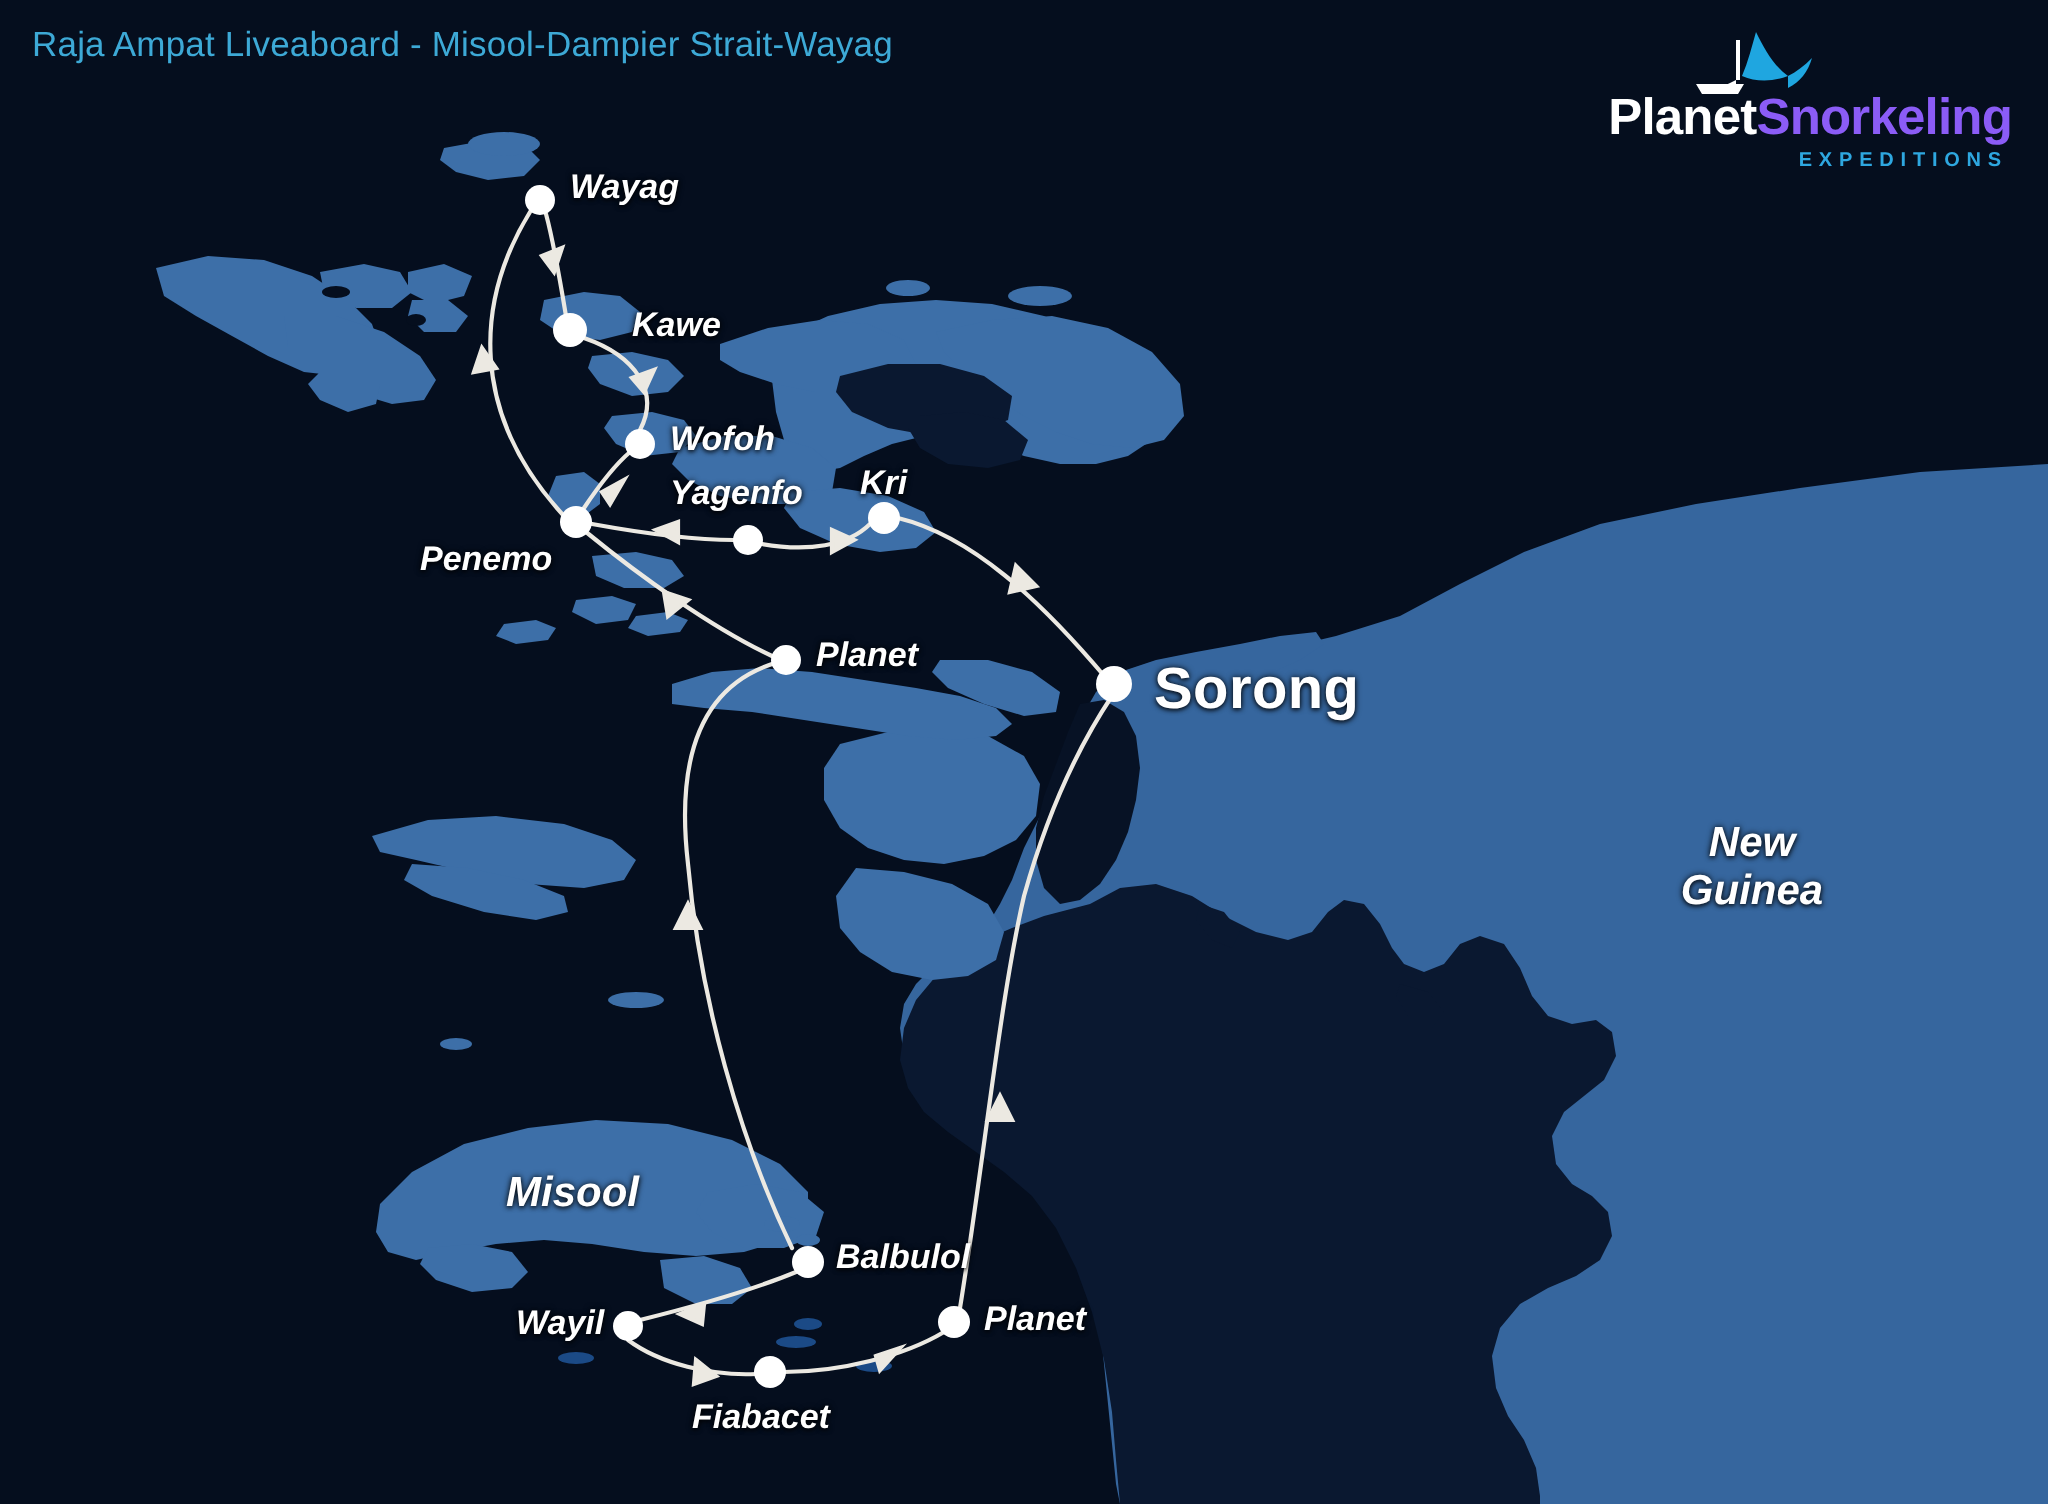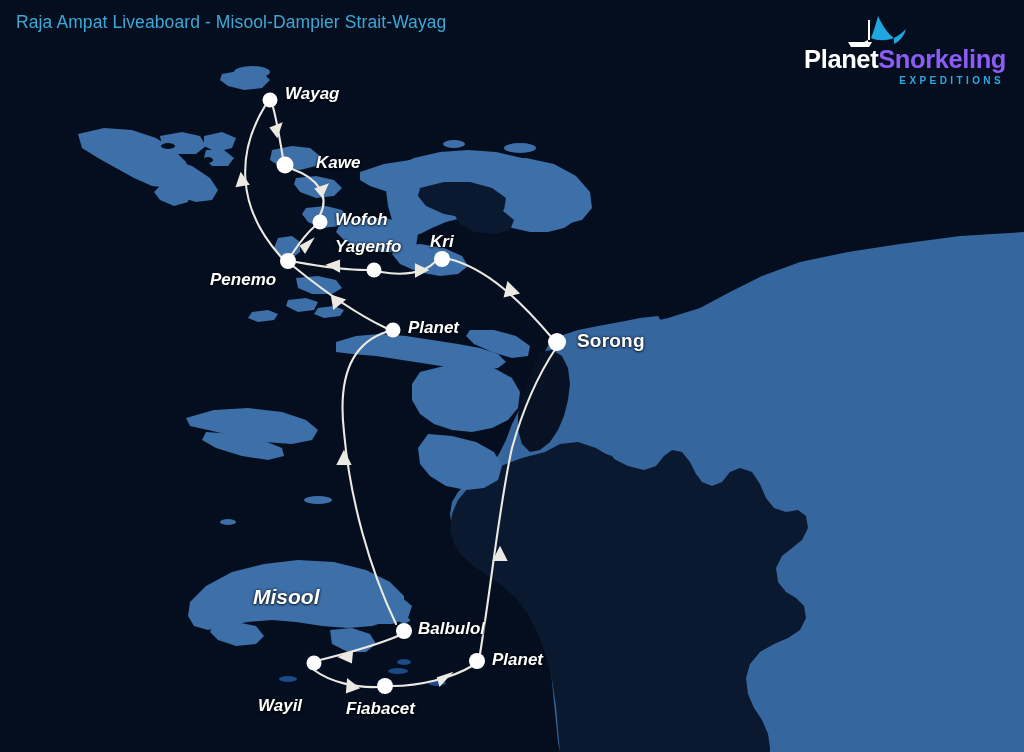--- a/index.html
+++ b/index.html
@@ -33,21 +33,21 @@
   }
 
   
   .lbl{
     position:absolute;color:#ffffff;font-style:italic;font-weight:700;
     white-space:nowrap;line-height:1;
     text-shadow:0 0 3px rgba(0,0,0,.85),0 1px 2px rgba(0,0,0,.6);
   }
   .lbl.wp{font-size:17px;}
   .lbl.region{font-size:21px;font-weight:700;}
-  .lbl.port{font-style:normal;font-weight:700;font-size:19px;letter-spacing:.2px;}
+  .lbl.port{font-style:normal;font-weight:700;font-size:29px;letter-spacing:.2px;}
   .lbl.two-line{line-height:1.12;text-align:center;}
 </style>
 </head>
 <body>
 
 <div id="map-root">
 
   <svg id="map-svg" viewBox="0 0 1024 752" xmlns="http://www.w3.org/2000/svg">
     <defs>
       <marker id="arw" viewBox="0 0 10 10" refX="6" refY="5" markerWidth="5.2" markerHeight="5.2" orient="auto-start-reverse">
@@ -282,18 +282,22 @@
   <div class="lbl wp" style="left:285px;top:85px;">Wayag</div>
   <div class="lbl wp" style="left:316px;top:154px;">Kawe</div>
   <div class="lbl wp" style="left:335px;top:211px;">Wofoh</div>
   <div class="lbl wp" style="left:210px;top:237px;margin-top:34px;">Penemo</div>
   <div class="lbl wp" style="left:335px;top:238px;">Yagenfo</div>
   <div class="lbl wp" style="left:430px;top:233px;text-align:right;">Kri</div>
   <div class="lbl wp" style="left:408px;top:319px;">Planet</div>
   <div class="lbl port" style="left:577px;top:331px;">Sorong</div>
   <div class="lbl wp" style="left:418px;top:620px;">Balbulol</div>
   <div class="lbl wp" style="left:492px;top:651px;">Planet</div>
-  <div class="lbl wp" style="left:258px;top:653px;margin-top:44px;">Wayil</div>
+  <div class="lbl wp" style="left:258px;top:653px;">Wayil</div>
   <div class="lbl wp" style="left:346px;top:700px;">Fiabacet</div>
 
+  <div class="lbl region two-line" style="left:838px;top:410px;width:76px;">
+    <div>New</div>
+    <div>Guinea</div>
+  </div>
   <div class="lbl region" style="left:253px;top:586px;">Misool</div>
 
 </div>
 
 </body></html>

